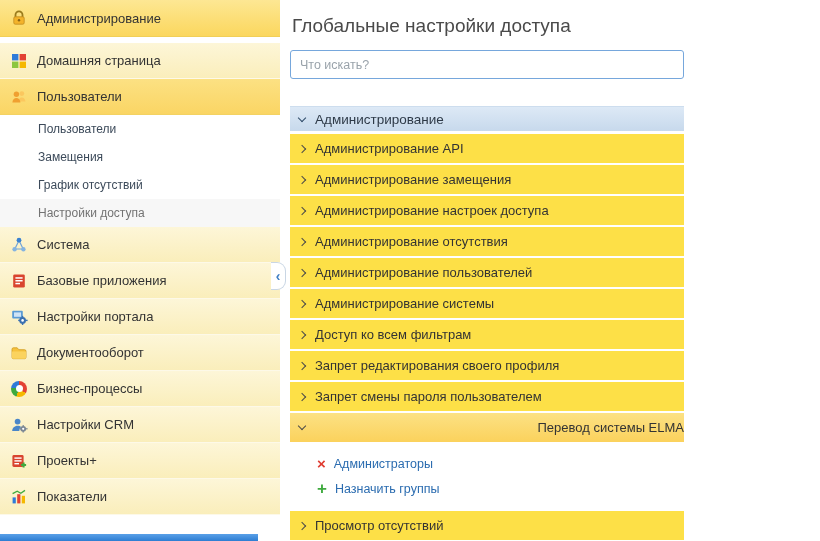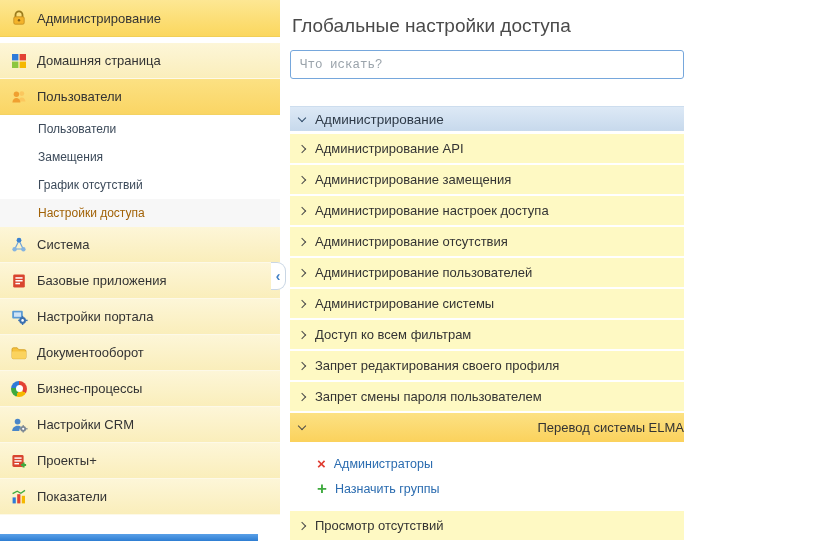--- a/index.html
+++ b/index.html
@@ -11,44 +11,44 @@
   .sidebar { width:280px; flex:0 0 280px; background:#fff; position:relative; }
   .side-item { height:36px; display:flex; align-items:center; gap:9px; padding-left:10px;
     font-size:13px; color:#333; cursor:pointer;
     background:linear-gradient(#fdf6d8,#faeebb); border-bottom:1px solid #fdf9e8; }
   .side-item.root { height:37px; background:linear-gradient(#fde793,#fbd75e); margin-bottom:6px; border-bottom:1px solid #f1cf57; }
   .side-item.active { background:linear-gradient(#fce183,#fad564); border-bottom:1px solid #f3d263; }
   .icon { width:18px; height:18px; flex:0 0 18px; display:inline-flex; align-items:center; justify-content:center; }
   .submenu { background:#fff; }
   .sub-item { height:28px; display:flex; align-items:center; padding-left:38px;
     font-size:12px; color:#3c4a5a; cursor:pointer; background:#fff; }
-  .sub-item.active { background:#f7f7f7; color:#a16207; }
+  .sub-item.active { background:#f7f7f7; color:#737373; }
   .bpm-circle { width:16px; height:16px; border-radius:50%; position:relative; display:inline-block;
     background:conic-gradient(#e34234 0 120deg,#f5b800 120deg 200deg,#3faa3f 200deg 280deg,#2f7bd9 280deg 360deg); }
   .bpm-circle::after { content:""; position:absolute; inset:4.5px; background:#fff; border-radius:50%; }
   .collapse-tab { position:absolute; left:271px; top:262px; width:15px; height:28px; z-index:6;
     background:#fff; border:1px solid #c9d6e4; border-left:none; border-radius:0 9px 9px 0;
     display:flex; align-items:center; justify-content:center; color:#3f7fc4; font-size:14px;
     font-weight:bold; cursor:pointer; }
   .bottom-strip { position:absolute; left:0; bottom:0; width:258px; height:7px; z-index:7;
     background:linear-gradient(#5aa0e8,#2d7dd2); cursor:pointer; }
 
   
   .main { flex:1; padding:0 8px 0 10px; background:#fff; overflow:hidden; }
   .title { font-size:19px; font-weight:normal; color:#4a4a4a; margin:15px 0 0 2px; }
   .search { display:block; width:100%; height:29px; margin-top:13px; border:1px solid #76a7dc;
     border-radius:3px; padding:0 9px; font-size:12.5px; color:#333; outline:none;
-    font-family:Liberation Mono, monospace; }
+    font-family:Liberation Sans, sans-serif; }
   .search::placeholder { color:#9aa3ab; }
   .section-header { margin-top:27px; height:25px; display:flex; align-items:center; gap:10px;
     padding-left:9px; font-size:13.5px; color:#2e3a48; cursor:pointer;
     background:linear-gradient(#dde9f6,#c7d9ec); border-top:1px solid #cdddee; }
   .rows { margin-top:3px; }
   .row { height:29px; margin-bottom:2px; display:flex; align-items:center; gap:10px;
-    padding-left:9px; font-size:13px; color:#333; cursor:pointer; background:#fef9c3; }
+    padding-left:9px; font-size:13px; color:#333; cursor:pointer; background:#fde047; }
   .row.expanded { background:linear-gradient(#fce184,#fbd25c);justify-content:space-between; }
   .chev { width:6px; height:6px; border-right:1.6px solid #4a4a4a; border-bottom:1.6px solid #4a4a4a;
     display:inline-block; flex:0 0 auto; }
   .chev.right { transform:rotate(-45deg); }
   .chev.down { transform:rotate(45deg); margin-top:-3px; }
   .section-header .chev { border-color:#2e4a68; }
   .expand-panel { background:#fff; padding:13px 0 15px 27px; display:flex; flex-direction:column; gap:11px; }
   .link { display:flex; align-items:center; gap:8px; font-size:12.5px; color:#2b6cb0;
     text-decoration:none; cursor:pointer; }
   .glyph-x { color:#e03c31; font-weight:bold; font-size:15px; line-height:12px; }

